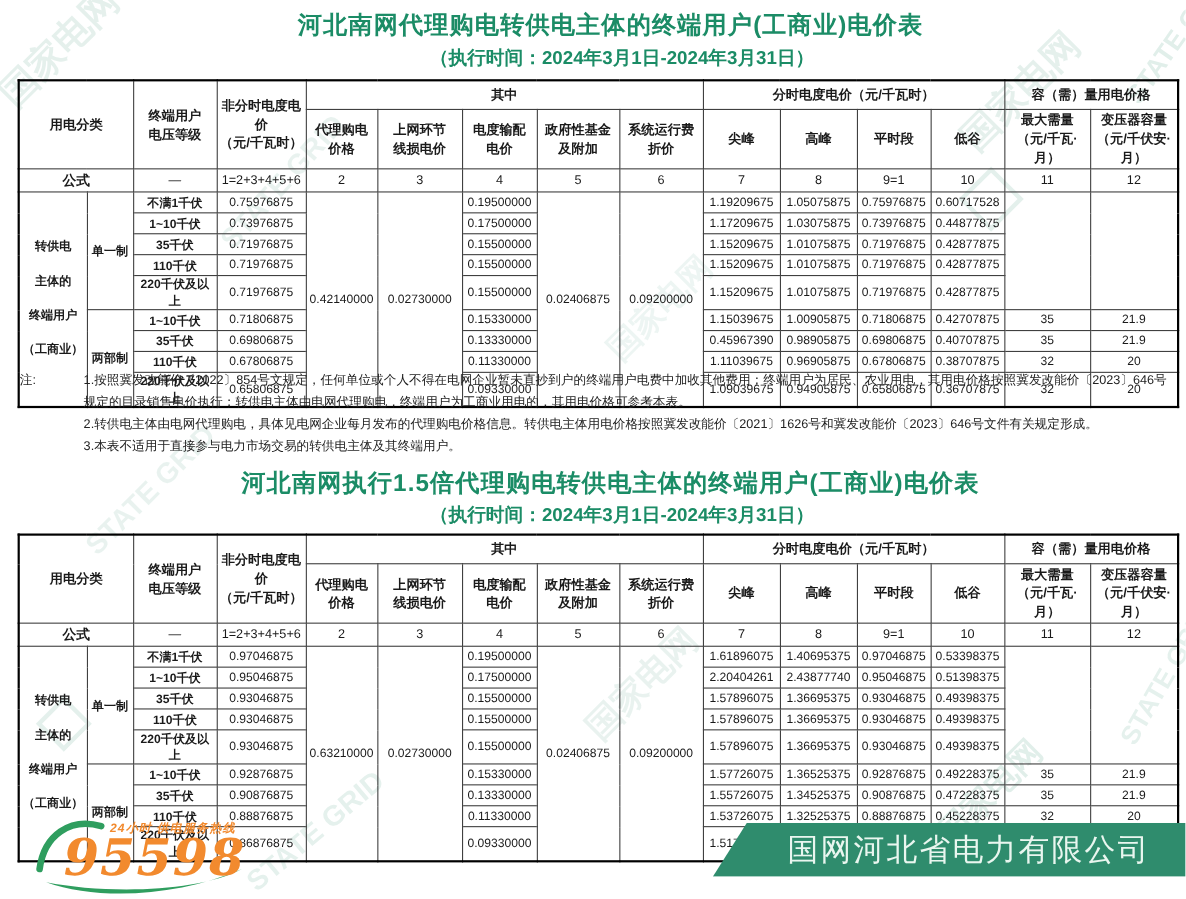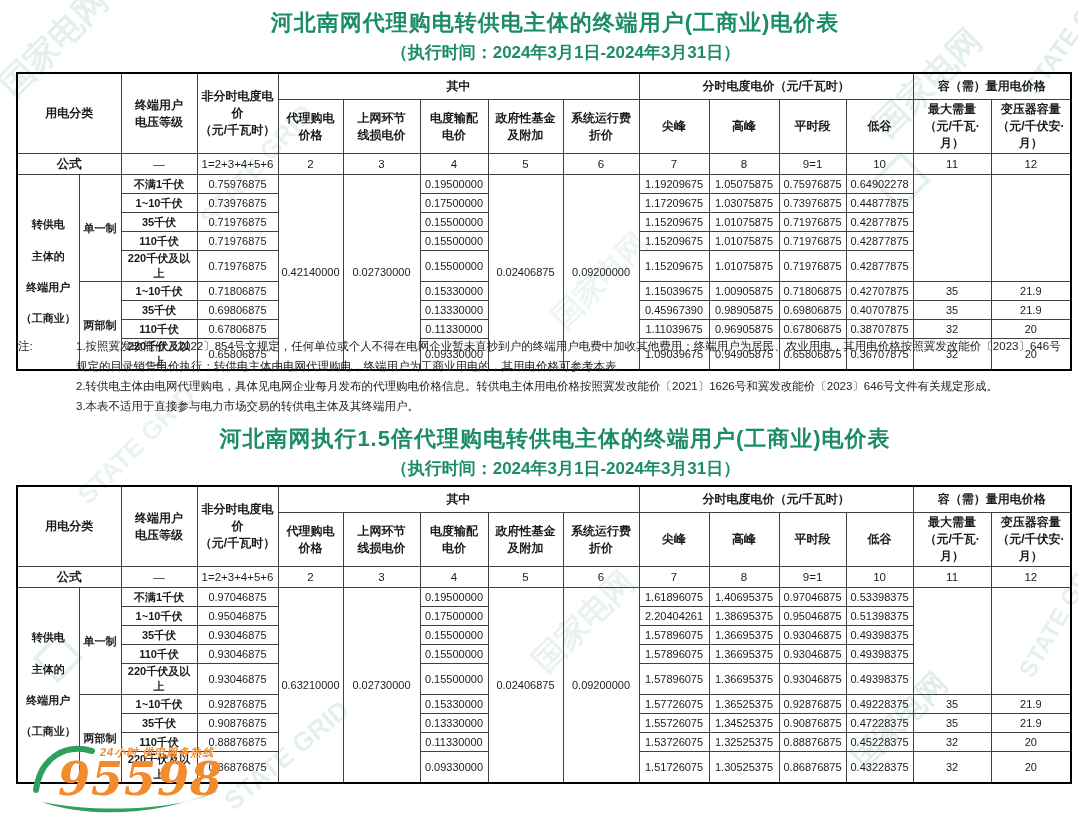--- a/index.html
+++ b/index.html
@@ -134,21 +134,21 @@
             <td class="volt">不满1千伏</td>
             <td>0.75976875</td>
             <td rowspan="9">0.42140000</td>
             <td rowspan="9">0.02730000</td>
             <td>0.19500000</td>
             <td rowspan="9">0.02406875</td>
             <td rowspan="9">0.09200000</td>
             <td>1.19209675</td>
             <td>1.05075875</td>
             <td>0.75976875</td>
-            <td>0.64902278</td>
+            <td>0.60717528</td>
             <td rowspan="5"></td>
             <td rowspan="5"></td>
           </tr>
           <tr>
             <td class="volt">1~10千伏</td>
             <td>0.73976875</td>
             <td>0.17500000</td>
             <td>1.17209675</td>
             <td>1.03075875</td>
             <td>0.73976875</td>
@@ -328,21 +328,21 @@
             <td>0.97046875</td>
             <td>0.53398375</td>
             <td rowspan="5"></td>
             <td rowspan="5"></td>
           </tr>
           <tr>
             <td class="volt">1~10千伏</td>
             <td>0.95046875</td>
             <td>0.17500000</td>
             <td>2.20404261</td>
-            <td>1.38695375</td>
+            <td>2.43877740</td>
             <td>0.95046875</td>
             <td>0.51398375</td>
           </tr>
           <tr>
             <td class="volt">35千伏</td>
             <td>0.93046875</td>
             <td>0.15500000</td>
             <td>1.57896075</td>
             <td>1.36695375</td>
             <td>0.93046875</td>
@@ -416,14 +416,17 @@
 
     <div class="footer-logo">
       <svg width="200" height="75" viewBox="0 0 200 75">
         <path d="M64 9 C 36 1 12 17 8 48" fill="none" stroke="#2f9e5f" stroke-width="6" stroke-linecap="round"></path>
         <path d="M14 60 C 62 77 134 73 192 48 C 152 69 70 71 14 60 Z" fill="#2f9e5f"></path>
       </svg>
       <div class="logo-top">24小时 供电服务热线</div>
       <div class="logo-num">95598</div>
     </div>
 
+    <div class="banner">
+      <span class="banner-text">国网河北省电力有限公司</span>
+    </div>
   </div>
 </div>
 
 </body></html>

